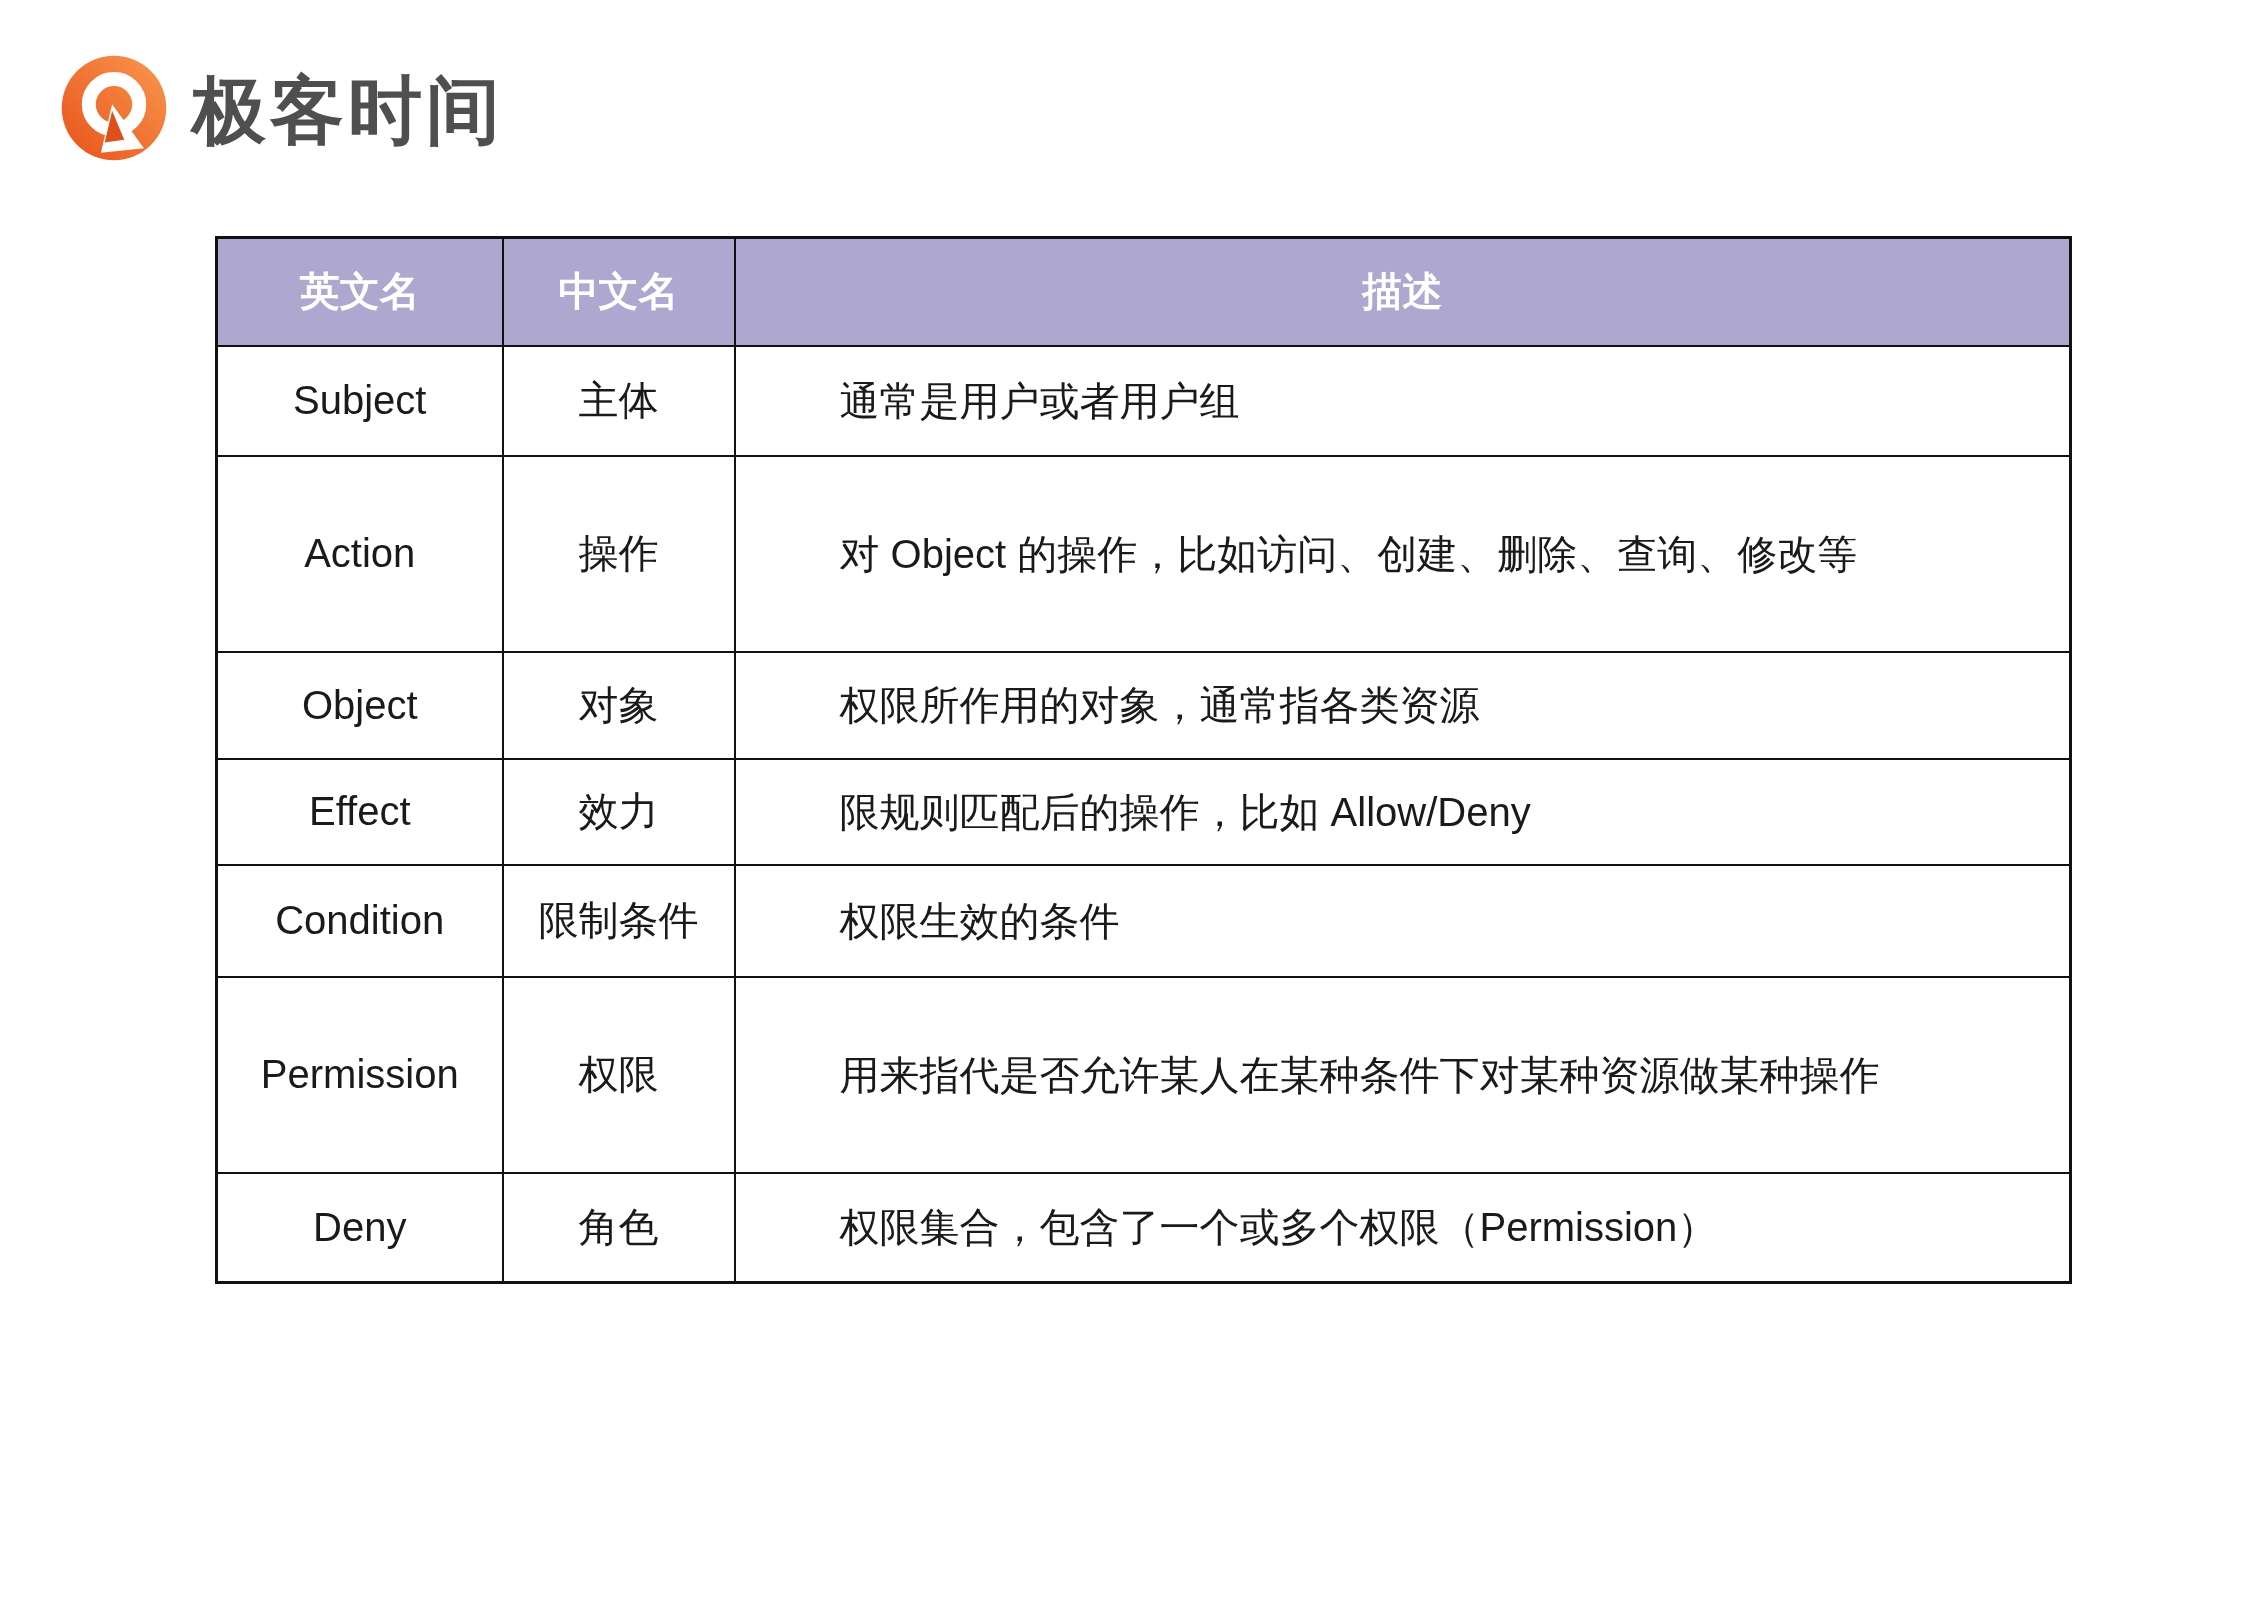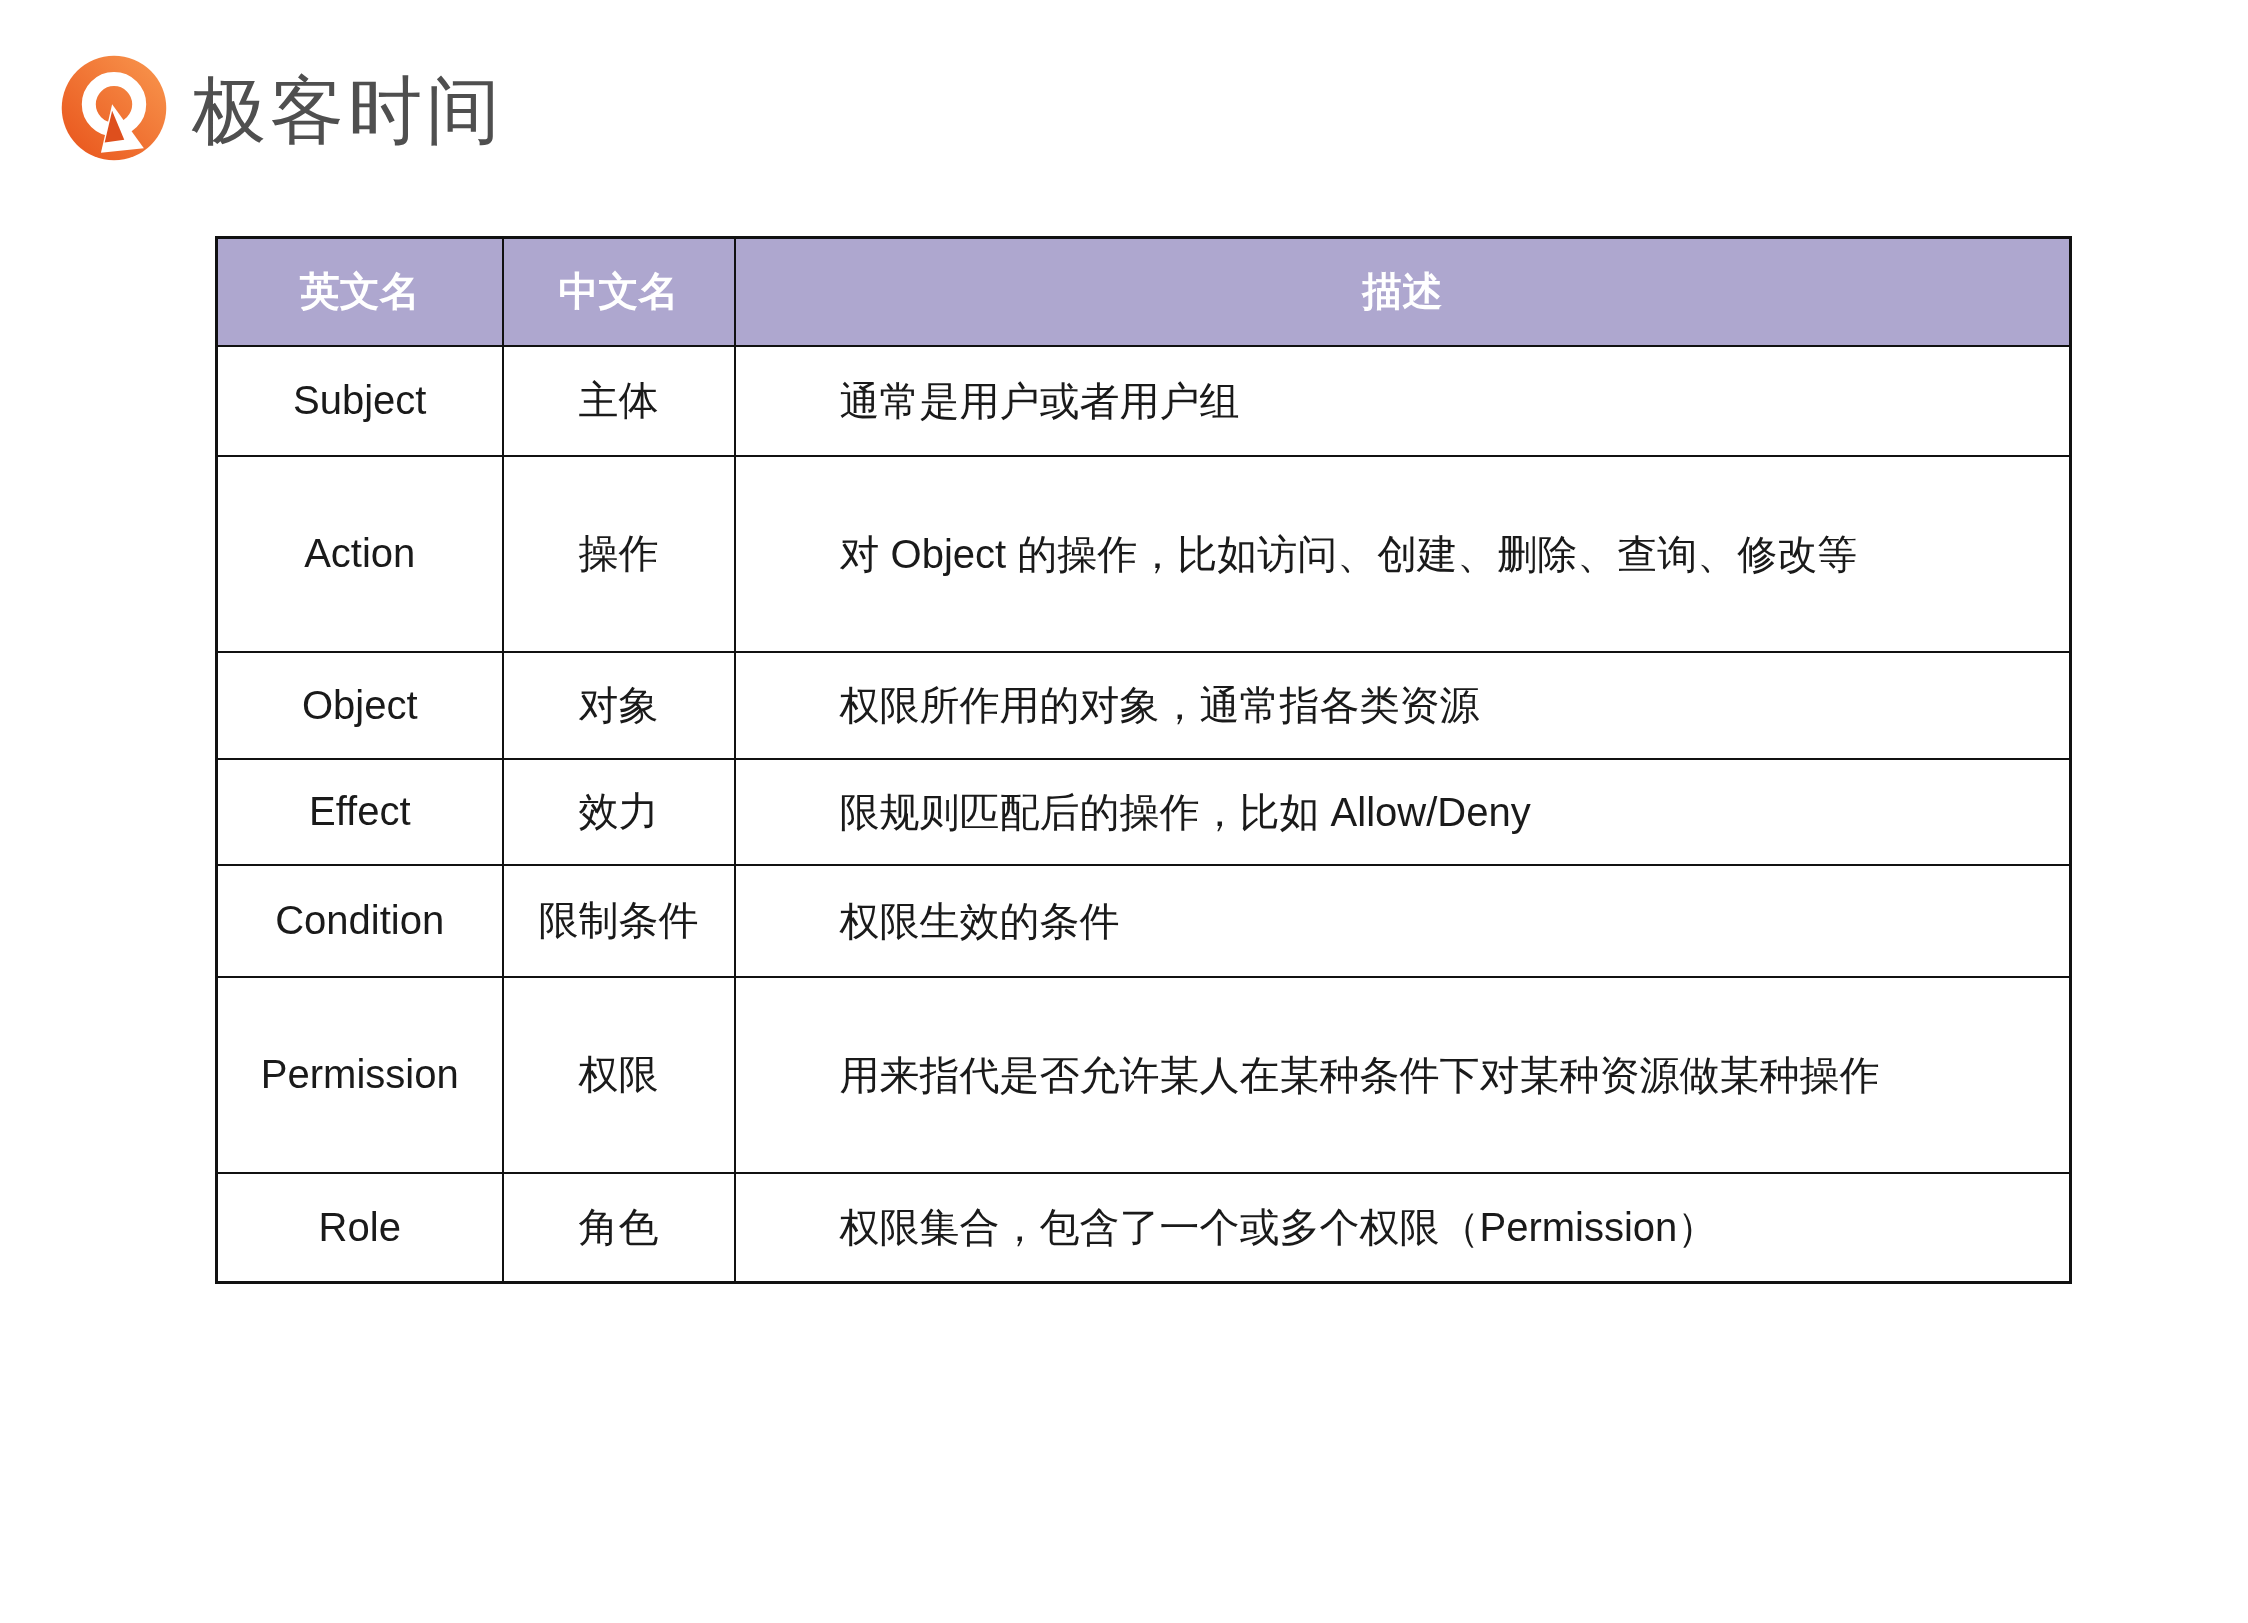--- a/index.html
+++ b/index.html
@@ -25,21 +25,21 @@
     align-items: center;
     gap: 22px;
   }
   .logo-icon {
     width: 112px;
     height: 112px;
     display: block;
   }
   .logo-text {
     font-size: 74px;
-    font-weight: normal;
+    font-weight: bold;
     color: #4f4f4f;
     letter-spacing: 4px;
     line-height: 1;
     padding-top: 6px;
   }
 
   
   .terms-table {
     position: absolute;
     left: 215px;
@@ -146,20 +146,20 @@
         <td>Condition</td>
         <td>限制条件</td>
         <td class="desc">权限生效的条件</td>
       </tr>
       <tr class="rh5">
         <td>Permission</td>
         <td>权限</td>
         <td class="desc">用来指代是否允许某人在某种条件下对某种资源做某种操作</td>
       </tr>
       <tr class="rh6">
-        <td>Role</td>
+        <td>Deny</td>
         <td>角色</td>
         <td class="desc">权限集合，包含了一个或多个权限（Permission）</td>
       </tr>
     </tbody>
   </table>
 
 </div>
 
 </body></html>

